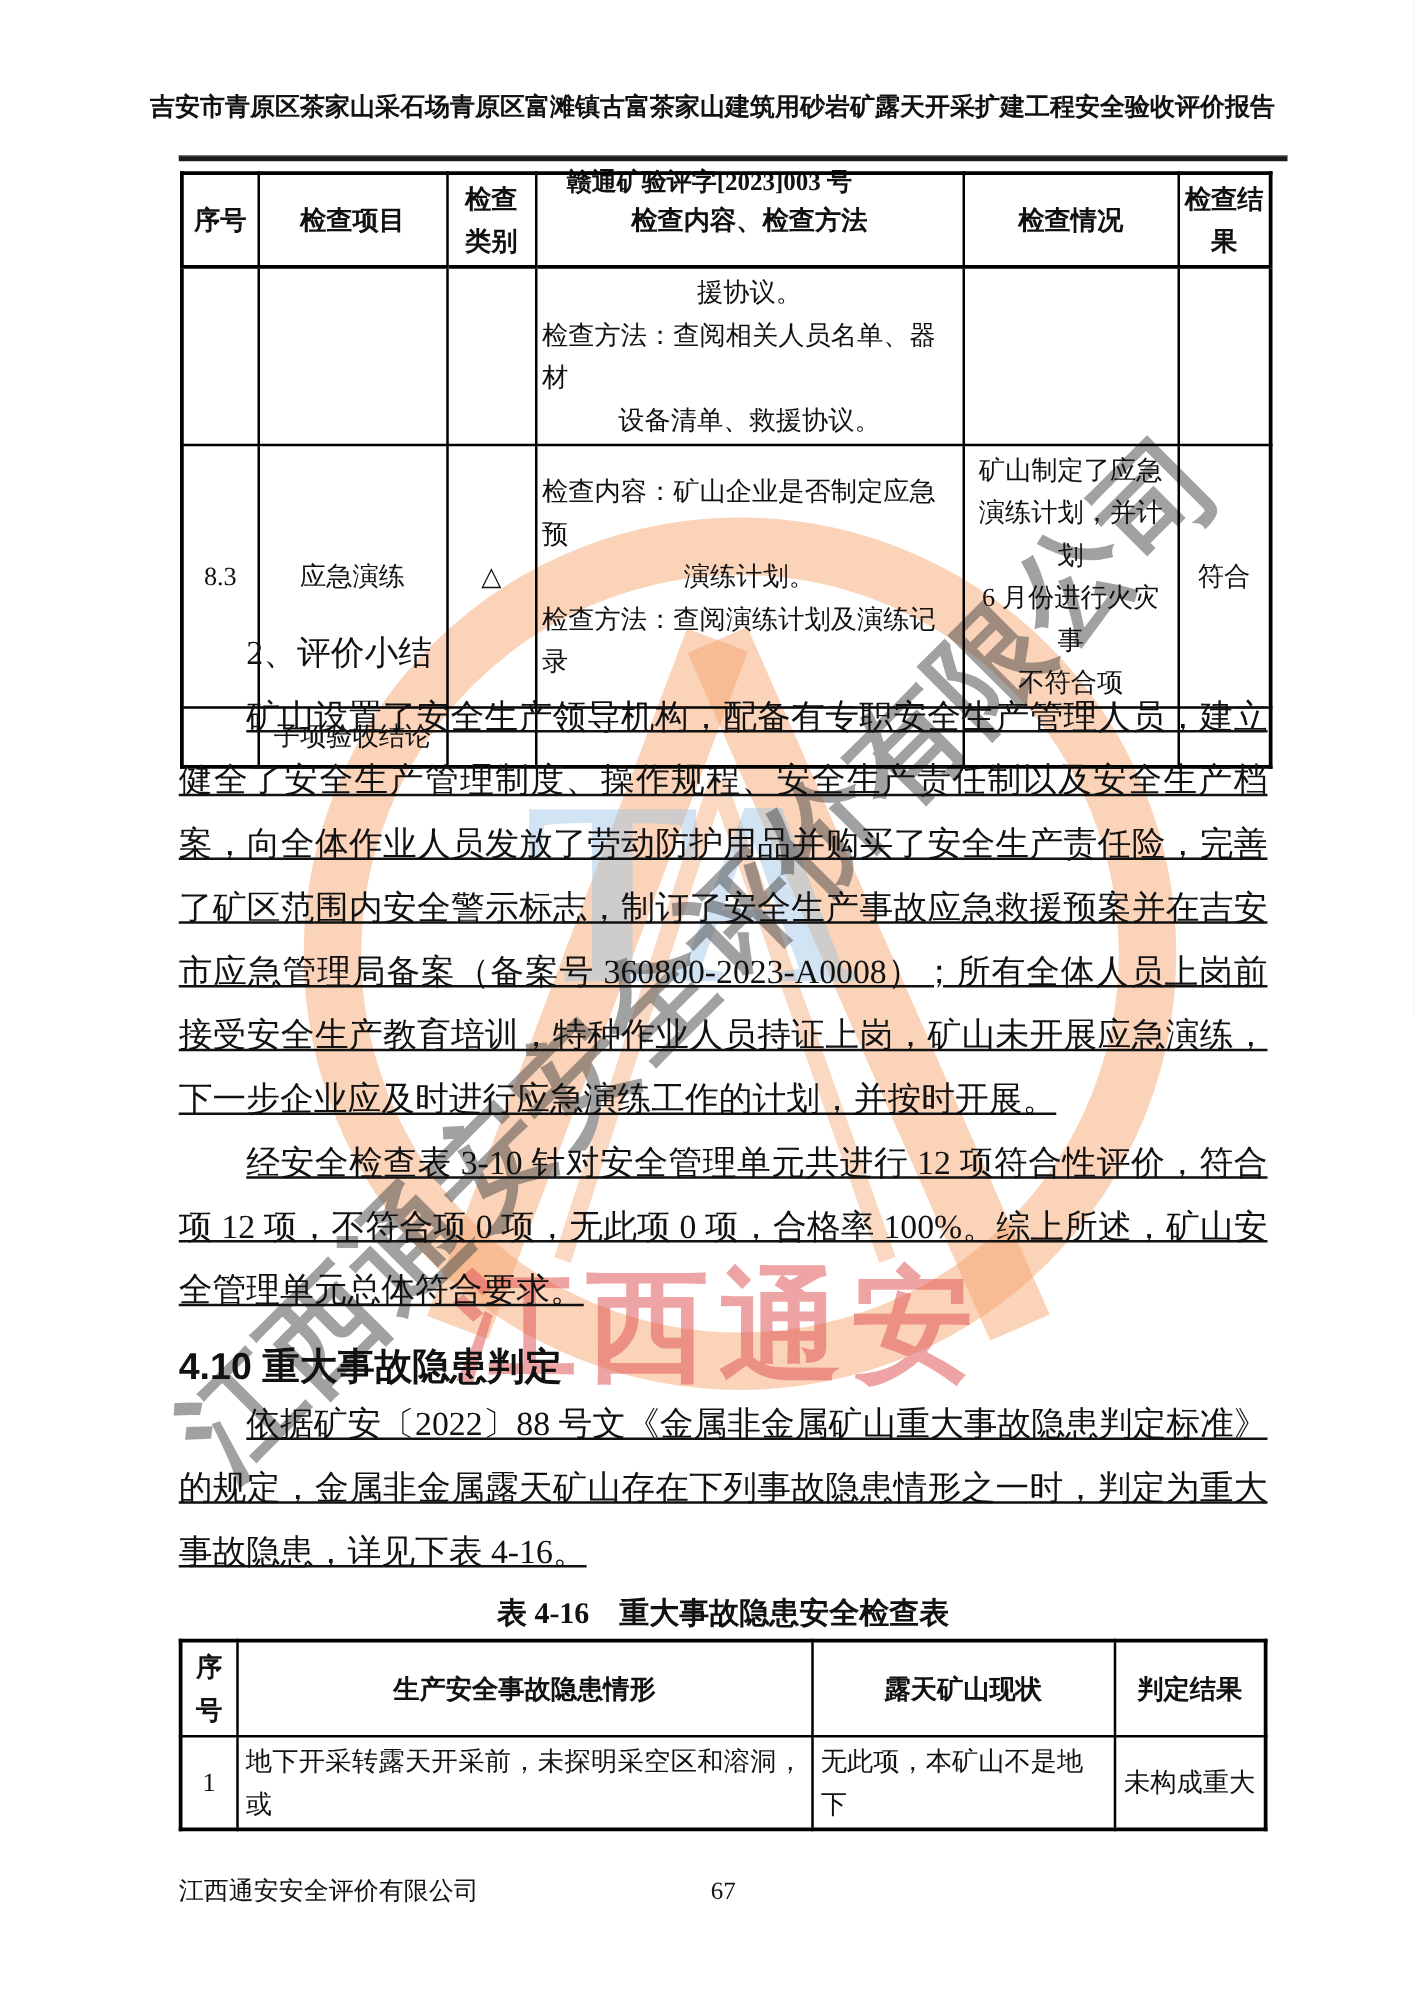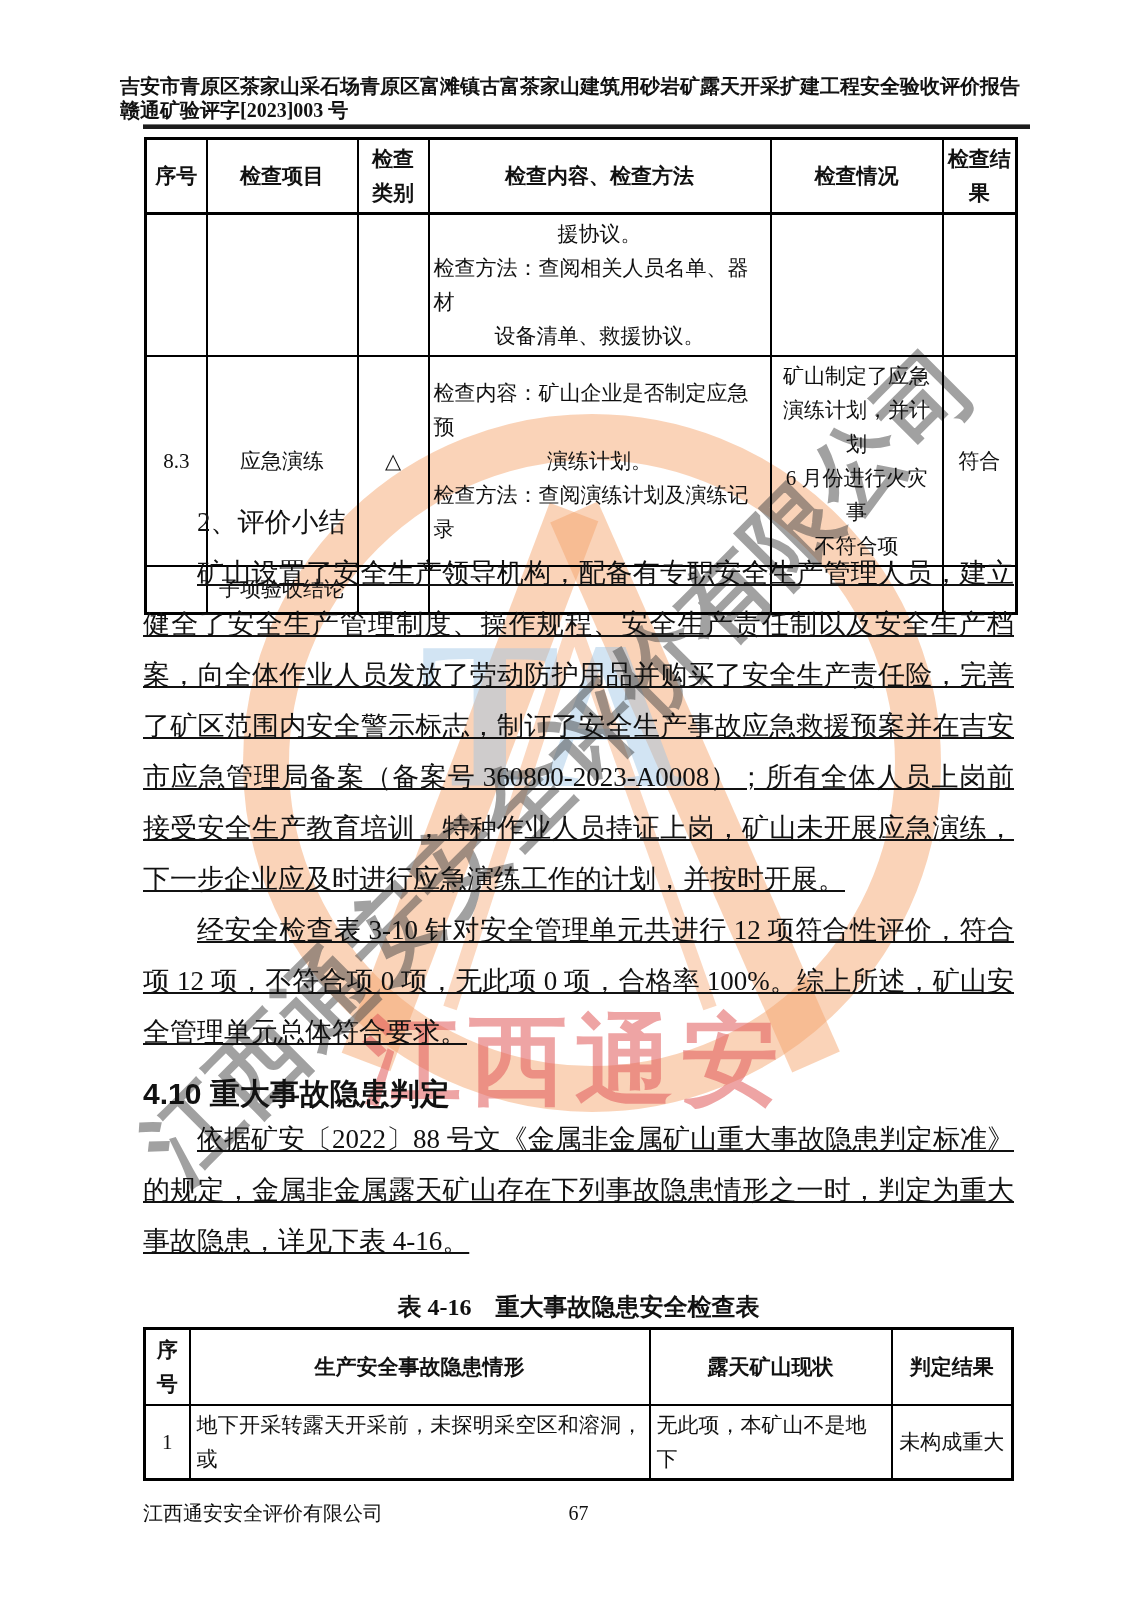--- a/index.html
+++ b/index.html
@@ -26,37 +26,37 @@
   .wm-red{
     position:absolute;left:575px;top:1062px;white-space:nowrap;
     transform:translate(-50%,-50%);
     font-family:"Liberation Serif", serif;font-weight:bold;
     font-size:98px;color:rgba(224,90,90,0.55);letter-spacing:8px;
   }
   
   .content{position:relative;z-index:1;}
   .hdr{position:absolute;left:120px;top:74px;width:895px;}
   .hdr-title{font-weight:bold;font-size:20px;line-height:24px;text-align:center;white-space:nowrap;}
-  .hdr-doc{font-weight:bold;font-size:20px;line-height:24px;text-align:left;}
+  .hdr-doc{font-weight:bold;font-size:20px;line-height:24px;text-align:center;margin-top:36px;}
   .hdr-rule{position:absolute;left:143px;top:124px;width:887px;height:4px;background:#1c1c1c;border-top:1px solid #777;}
 
   table{border-collapse:collapse;table-layout:fixed;font-family:Liberation Serif, serif;}
   .t1{position:absolute;left:144px;top:137px;width:871px;border:3px solid #000;
       font-size:21px;line-height:34px;}
   .t1 td{border:2px solid #000;text-align:center;vertical-align:middle;padding:2px 4px;overflow:hidden;}
   .t1 .hrow td{border-bottom:3px solid #000;font-weight:bold;}
   .t1 .lleft{text-align:left;}
   .t1 .lcenter{text-align:center;}
 
   .flow{position:absolute;left:143px;top:497px;width:871px;}
   .subhead{font-size:27px;line-height:51px;padding-left:54px;}
   .bodyp{margin:0;font-size:27px;line-height:51px;text-align:justify;text-indent:2em;text-decoration:underline;}
   .h410{margin:16px 0 0 0;font-family:Liberation Sans, sans-serif;
         font-size:30px;line-height:40px;font-weight:bold;}
-  .t2caption{margin-top:24px;font-size:24px;line-height:32px;font-weight:bold;text-align:center;}
+  .t2caption{margin-top:8px;font-size:24px;line-height:32px;font-weight:bold;text-align:center;}
   .t2{margin-top:4px;width:868px;border:3px solid #000;font-size:21px;line-height:34px;}
   .t2 td{border:2px solid #000;text-align:center;vertical-align:middle;padding:2px 6px;overflow:hidden;}
   .t2 .hrow td{font-weight:bold;}
   .t2 .just{text-align:justify;text-align-last:justify;}
   .t2 .left{text-align:left;}
 
   .ftr{position:absolute;left:143px;top:1498px;width:871px;font-size:20px;line-height:30px;}
   .ftr-company{position:absolute;left:0;top:0;}
   .ftr-page{position:absolute;left:0;width:100%;text-align:center;top:0;}
 </style>

